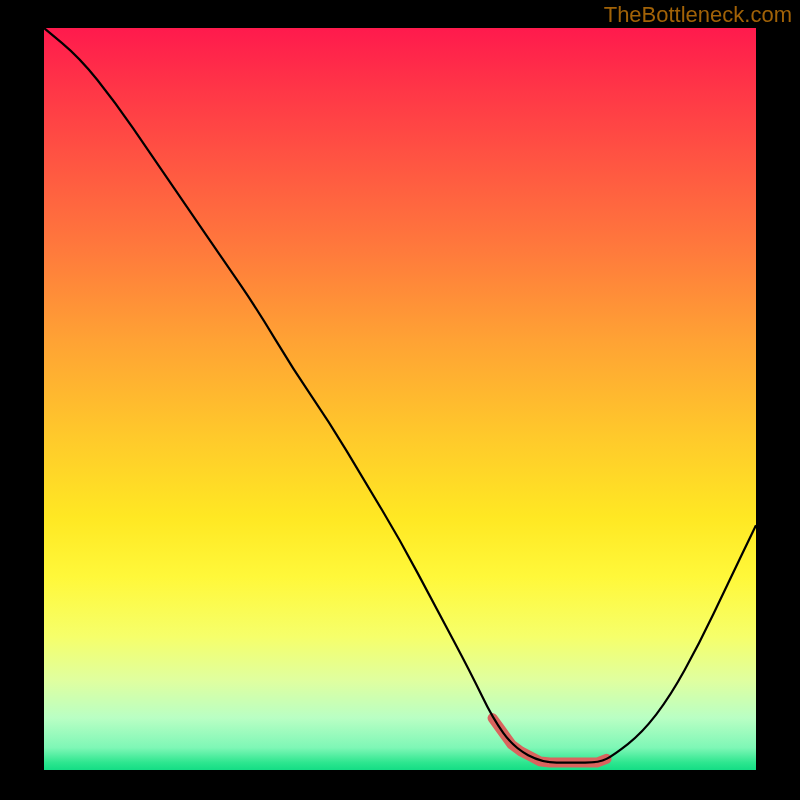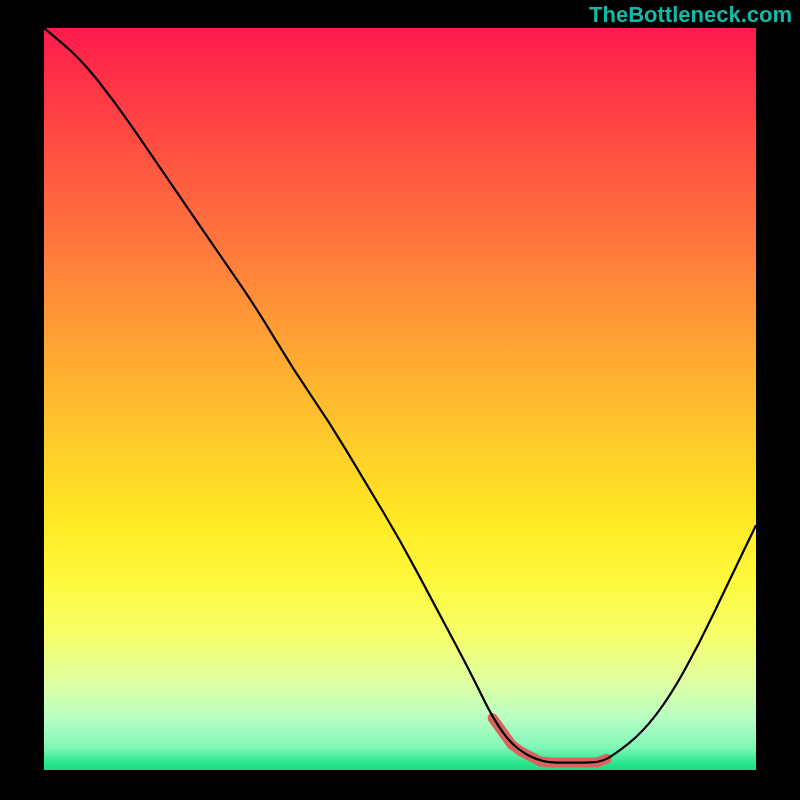--- a/index.html
+++ b/index.html
@@ -8,23 +8,23 @@
     height: 800px;
     background: #000;
     position: relative;
     overflow: hidden;
     font-family: Arial, Helvetica, sans-serif;
   }
   .watermark {
     position: absolute;
     top: 2px;
     right: 8px;
-    color: #14b8a6;
+    color: #a16207;
     font-size: 22px;
-    font-weight: bold;
+    font-weight: normal;
     z-index: 5;
   }
   .plot {
     position: absolute;
     left: 44px;
     top: 28px;
     width: 712px;
     height: 742px;
     z-index: 1;
     background: linear-gradient(to bottom,

